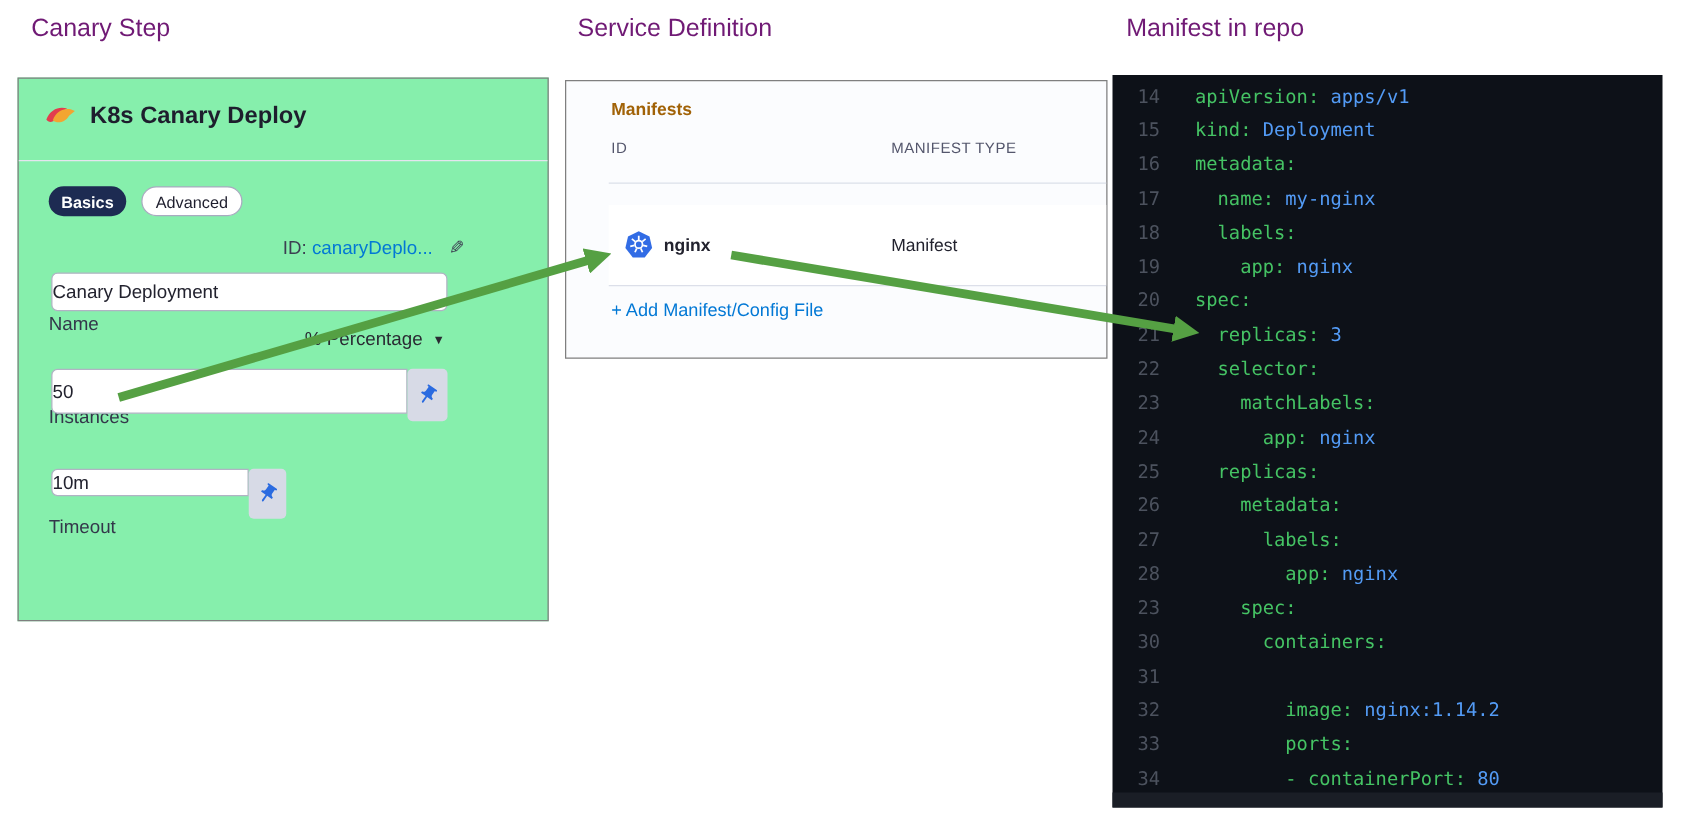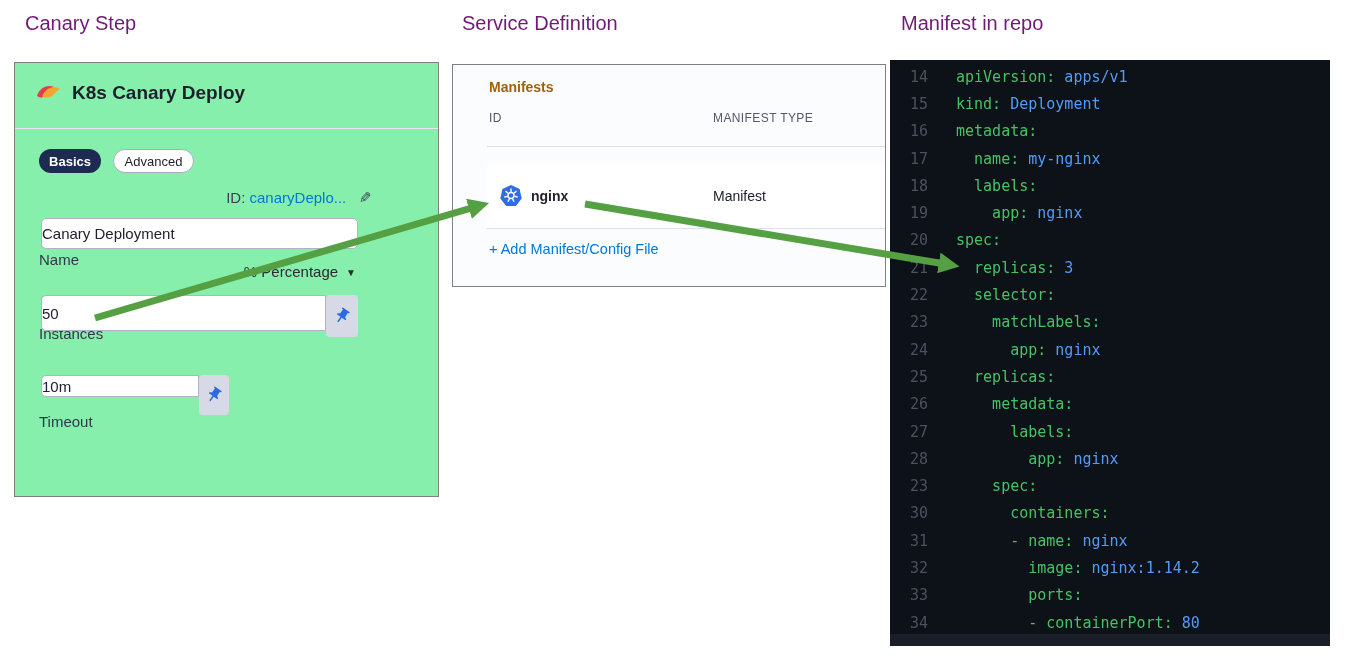--- a/index.html
+++ b/index.html
@@ -235,21 +235,20 @@
         <div class="code-line">
           <span class="ln">23</span>
           <span class="code"><span class="k">    spec:</span><span class="v"></span></span>
         </div>
         <div class="code-line">
           <span class="ln">30</span>
           <span class="code"><span class="k">      containers:</span><span class="v"></span></span>
         </div>
         <div class="code-line">
           <span class="ln">31</span>
-          <span class="code"><span class="k">      - name:</span><span class="v"> nginx</span></span>
         </div>
         <div class="code-line">
           <span class="ln">32</span>
           <span class="code"><span class="k">        image:</span><span class="v"> nginx:1.14.2</span></span>
         </div>
         <div class="code-line">
           <span class="ln">33</span>
           <span class="code"><span class="k">        ports:</span><span class="v"></span></span>
         </div>
         <div class="code-line">

